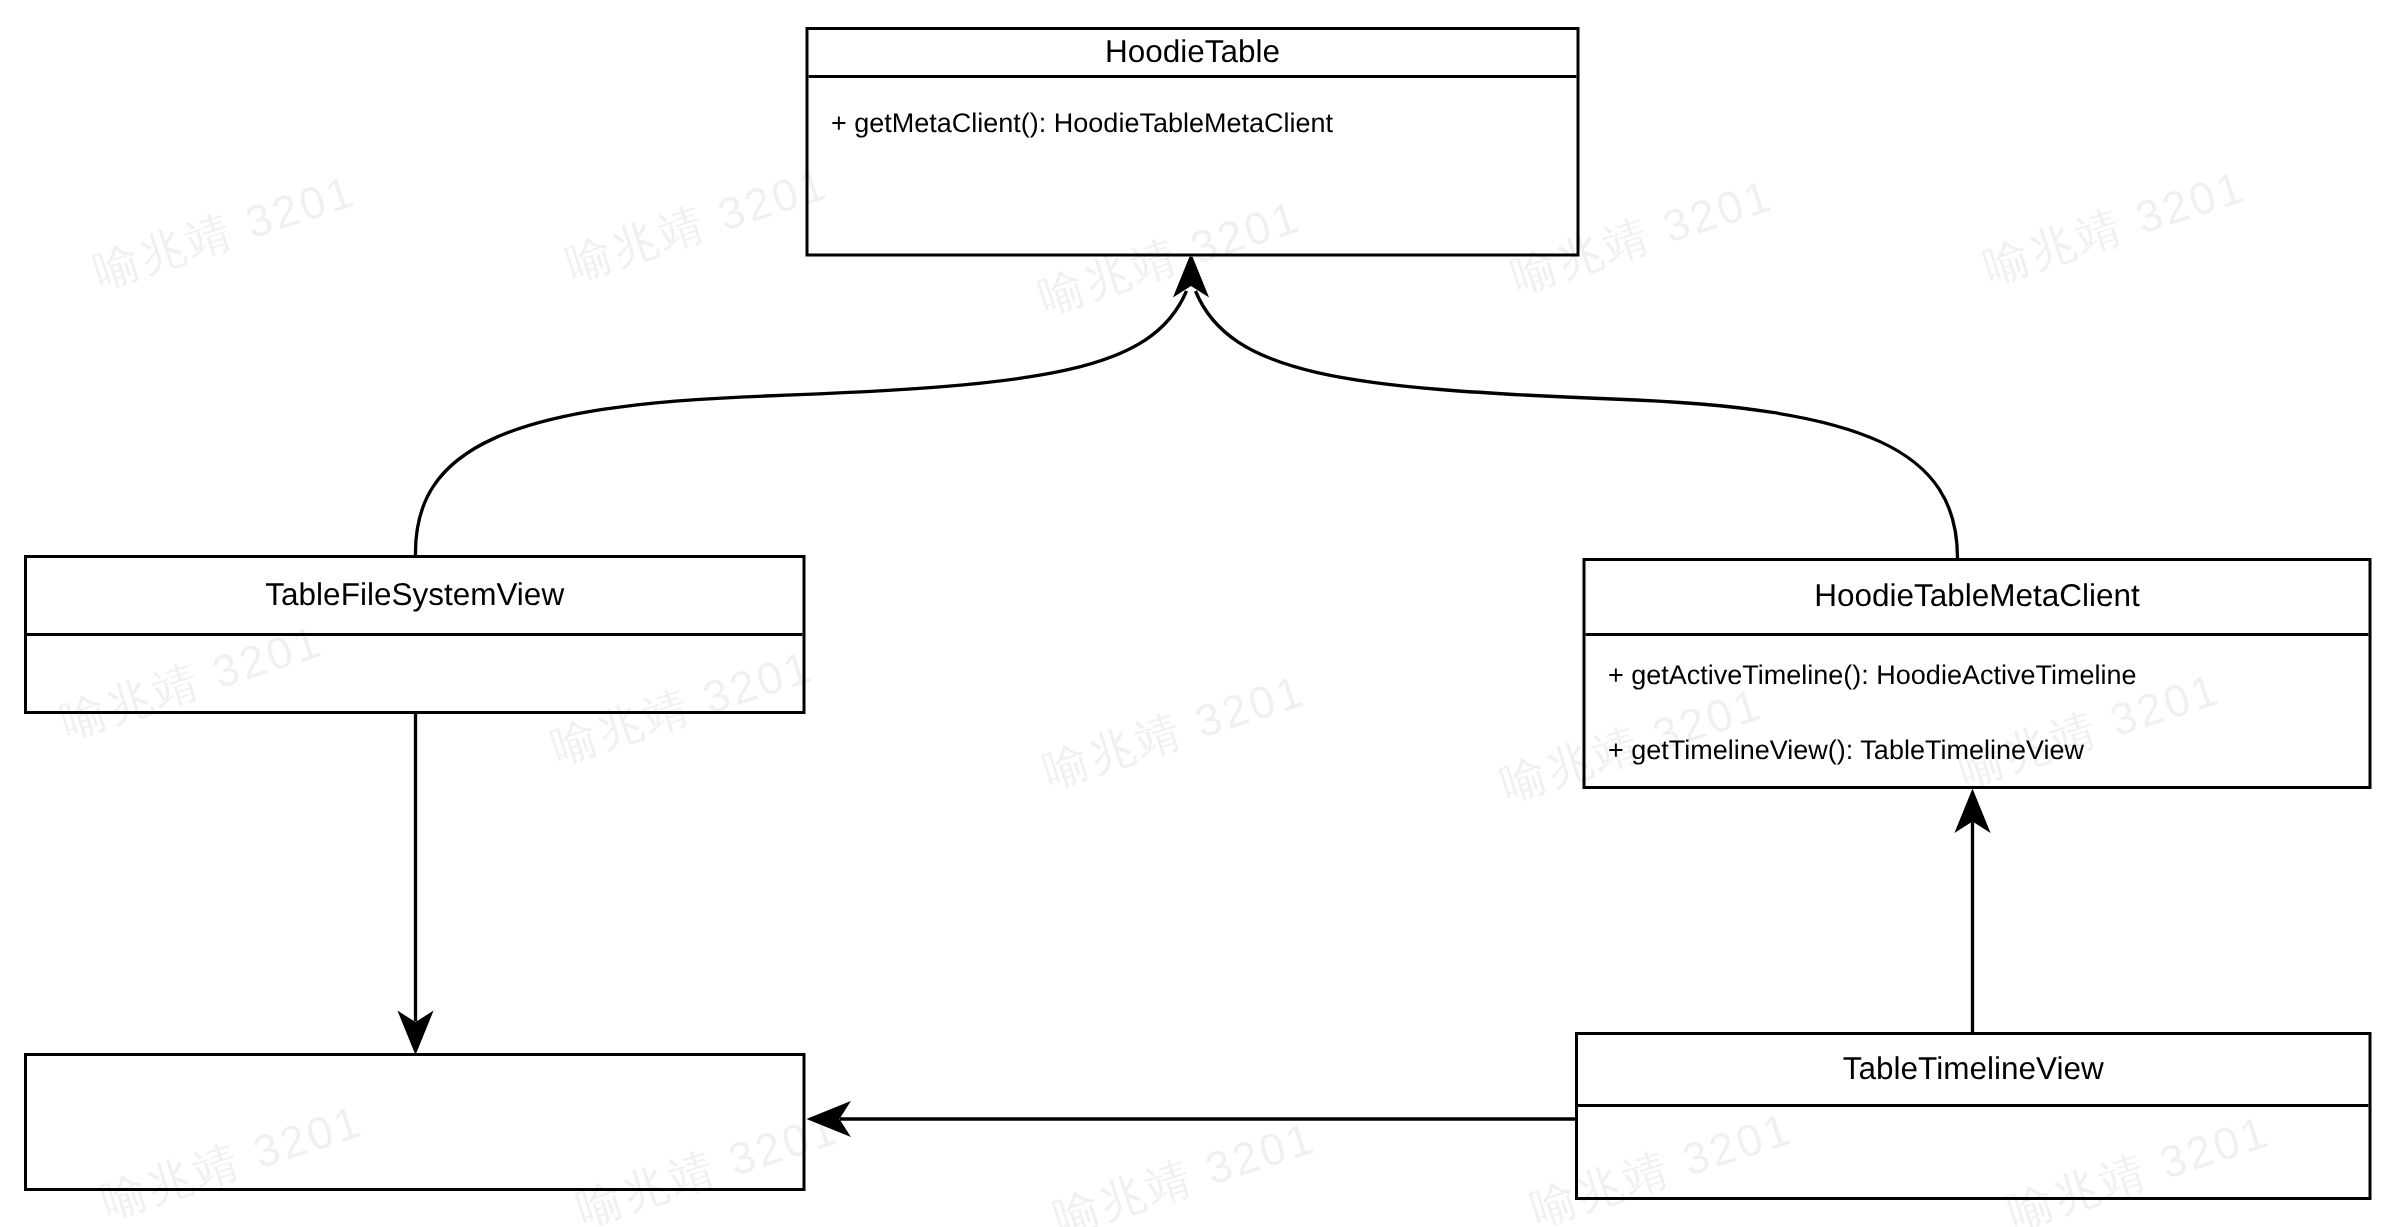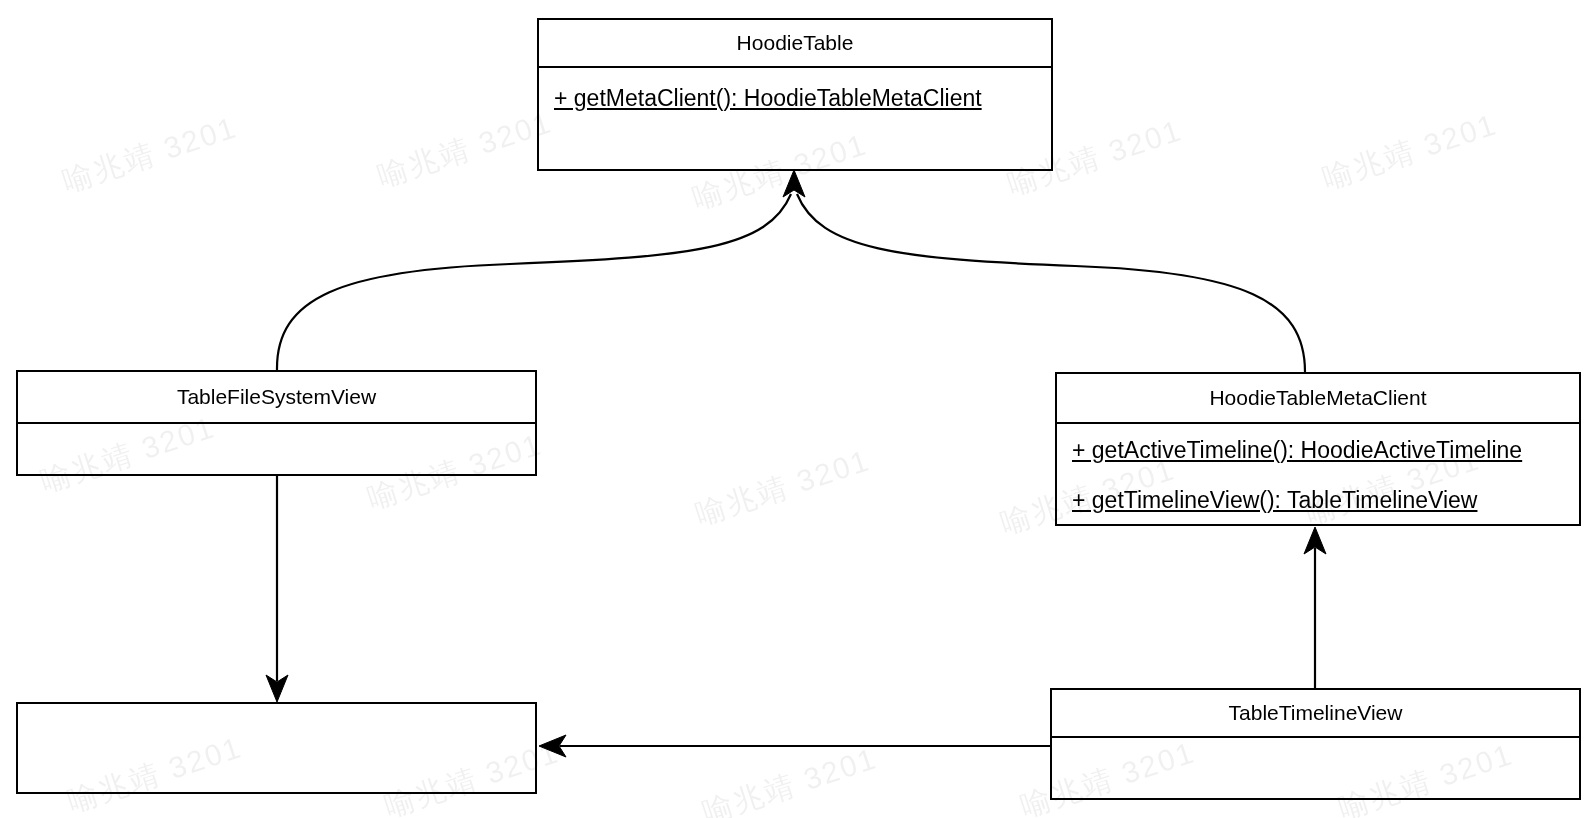--- a/index.html
+++ b/index.html
@@ -28,23 +28,22 @@
     white-space: nowrap;
   }
   .class-body {
     box-sizing: border-box;
   }
   .method-line {
     height: 50px;
     display: flex;
     align-items: center;
     padding: 0 15px;
-    font-size: 23px;
+    font-size: 18px;
     white-space: nowrap;
-    text-decoration: underline;
   }
   #edges {
     position: absolute;
     left: 0; top: 0;
     width: 1594px; height: 818px;
     pointer-events: none;
   }
   #edges path, #edges line { stroke: #000; stroke-width: 2.2; fill: none; }
   #edges polygon { fill: #000; stroke: #000; stroke-width: 1; }
   .watermark {
@@ -82,21 +81,21 @@
       <polygon points="1315,527 1326,554 1315,547 1304,554"></polygon>
     </g>
 
     <g>
       <line x1="1050" y1="746" x2="560" y2="746"></line>
       <polygon points="539,746 566,735 559,746 566,757"></polygon>
     </g>
   </svg>
 
   <div class="class-box" style="left:537px; top:18px; width:516px; height:153px;">
-    <div class="class-title" style="height:48px;">HoodieTable</div>
+    <div class="class-title" style="height:32px;">HoodieTable</div>
     <div class="class-body" style="padding-top:5px;">
       <div class="method-line">+ getMetaClient(): HoodieTableMetaClient</div>
     </div>
   </div>
 
   <div class="class-box" style="left:1055px; top:372px; width:526px; height:154px;">
     <div class="class-title" style="height:50px;">HoodieTableMetaClient</div>
     <div class="class-body" style="padding-top:1px;">
       <div class="method-line">+ getActiveTimeline(): HoodieActiveTimeline</div>
       <div class="method-line">+ getTimelineView(): TableTimelineView</div>

